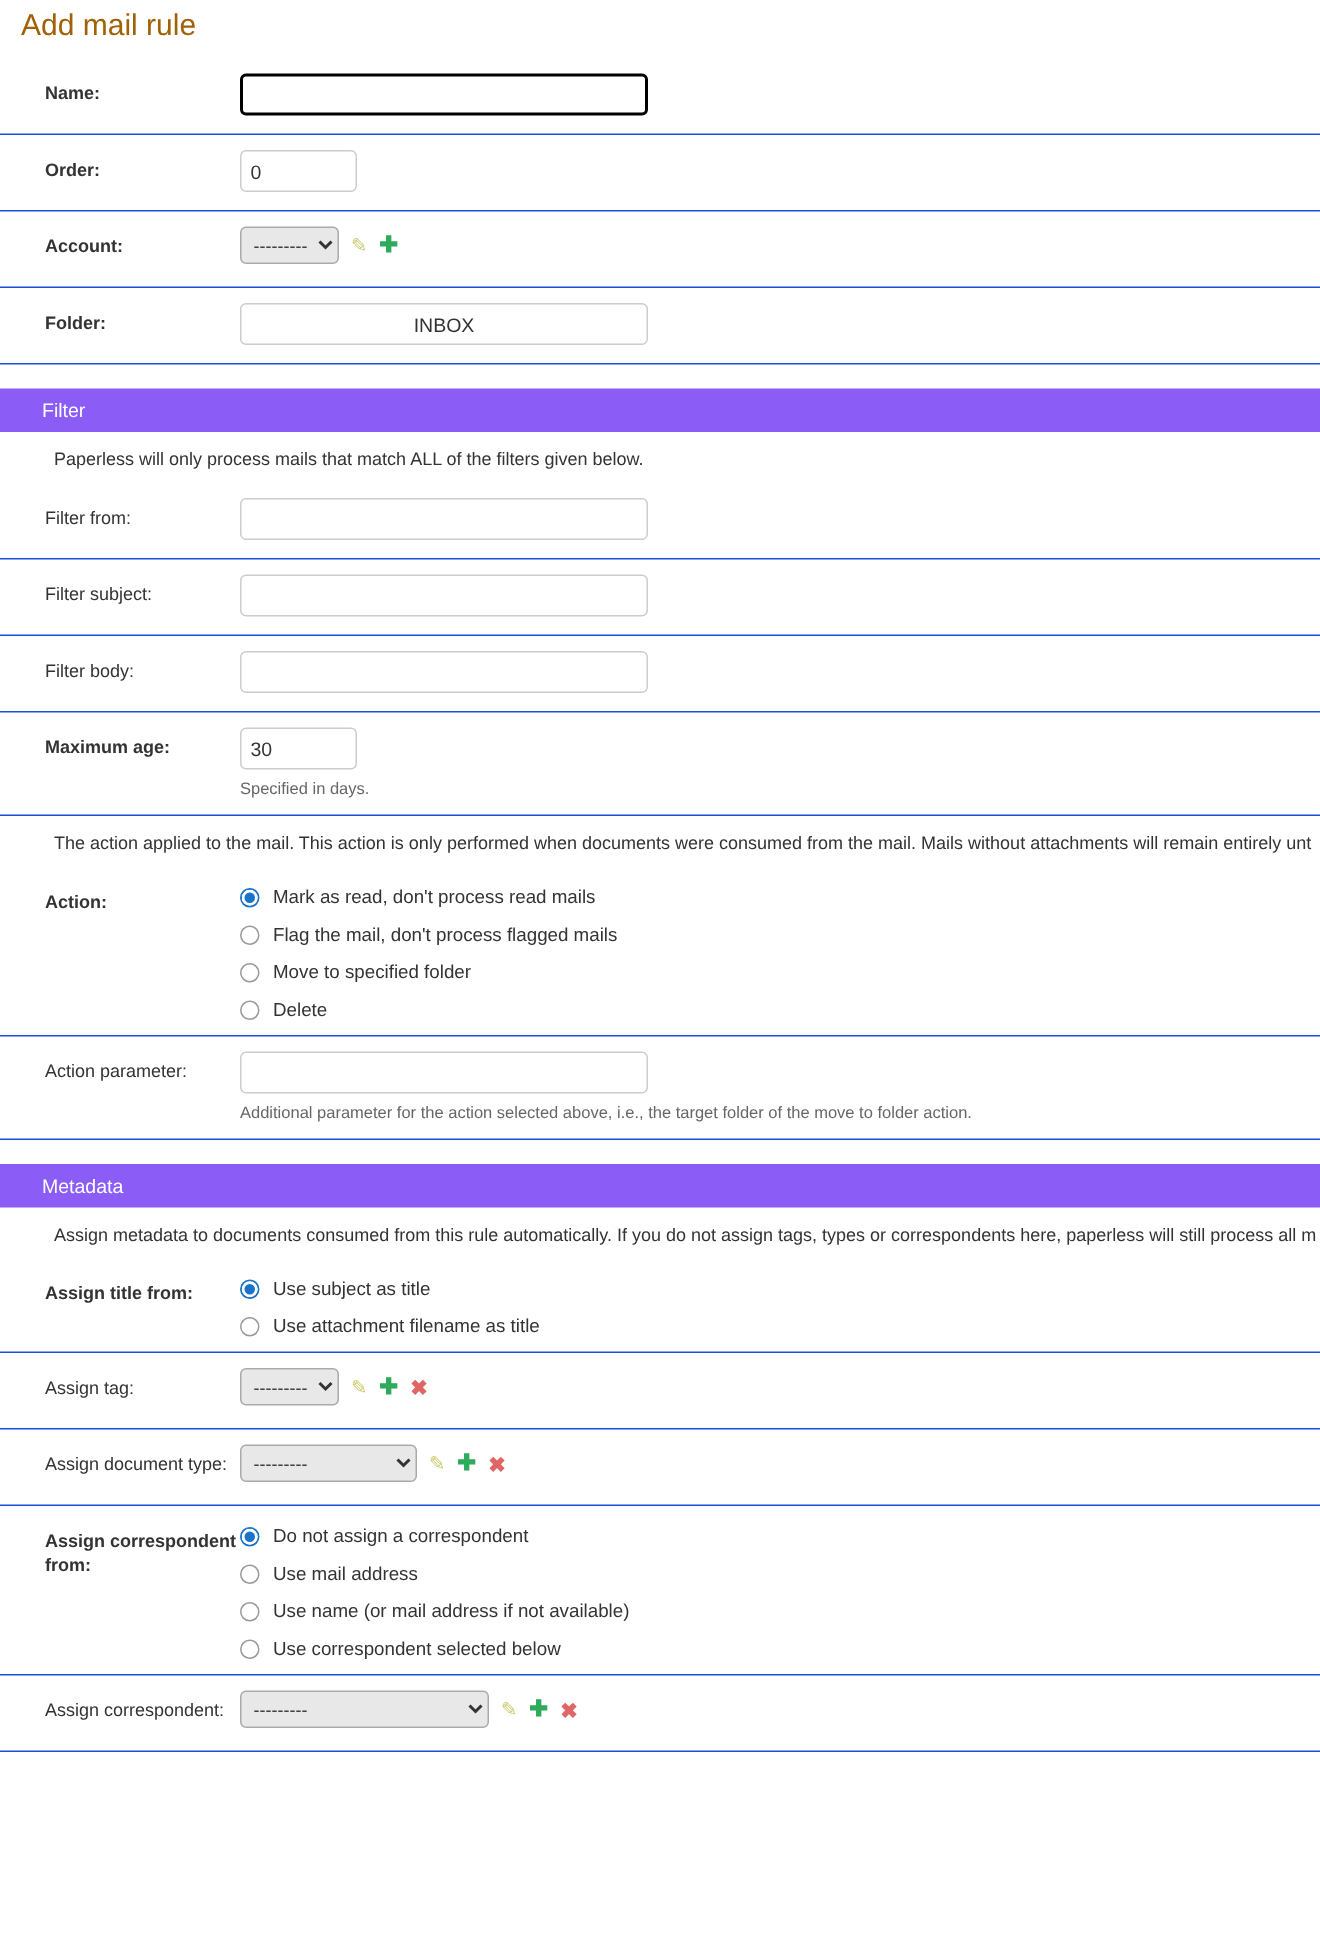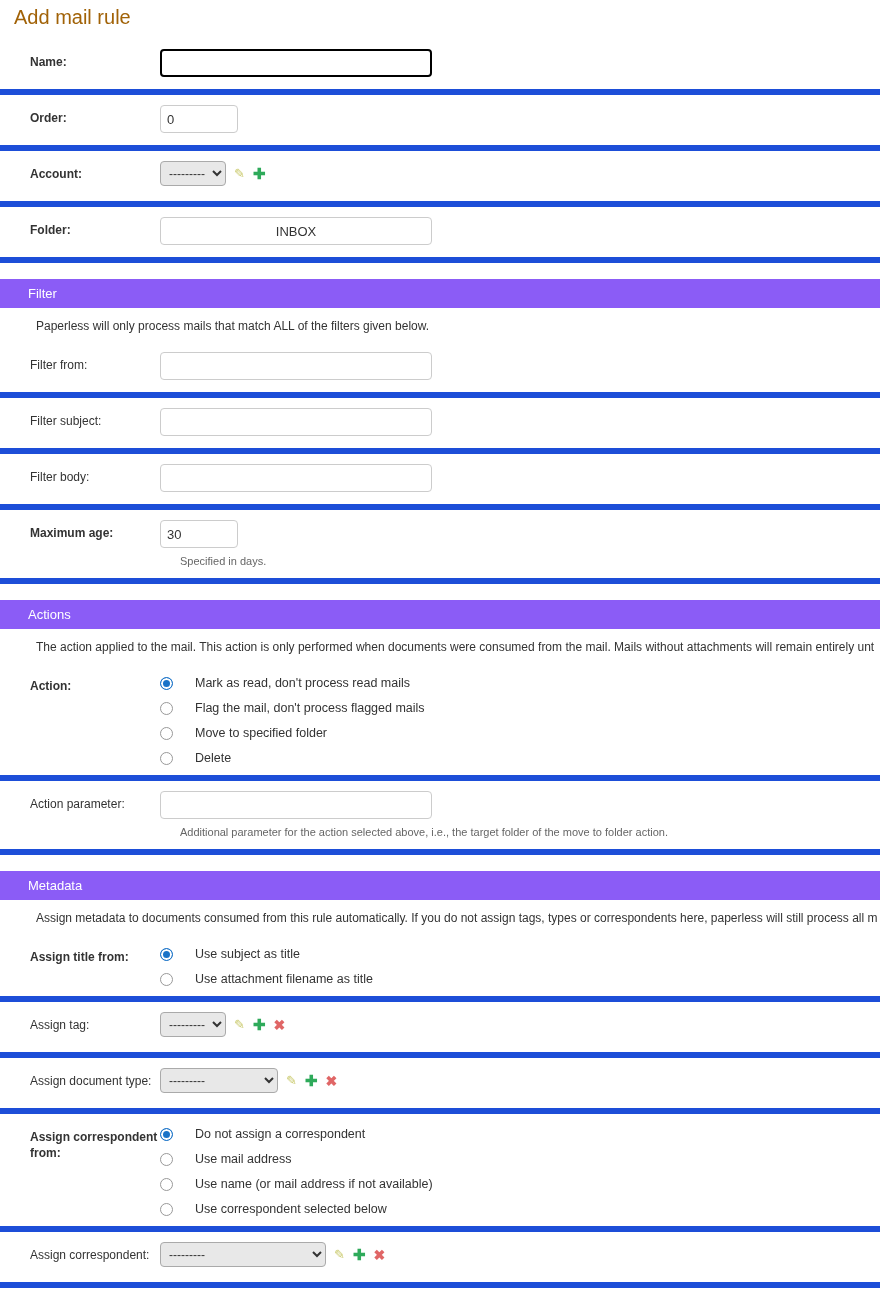--- a/index.html
+++ b/index.html
@@ -29,21 +29,21 @@
 
   
   .fieldset {
     border: 0;
     margin: 0;
     padding: 0;
   }
   .row {
     display: flex;
     align-items: flex-start;
-    border-bottom: 6px solid #1d4ed8;
+    border-bottom: 1px solid #1d4ed8;
     padding: 10px 0 10px 0;
     min-height: 30px;
   }
   .row-label {
     width: 160px;
     min-width: 160px;
     padding-left: 30px;
     box-sizing: border-box;
     font-size: 12px;
     color: #333;
@@ -53,21 +53,20 @@
   .row-label.bold { font-weight: bold; }
   .row-field {
     flex: 1;
     padding-right: 10px;
   }
   .help {
     font-size: 11px;
     color: #666;
     margin-top: 6px;
     line-height: 14px;
-    margin-left: 20px;
   }
 
   input[type="text"] {
     font-family: "Liberation Sans", sans-serif;
     font-size: 13px;
     color: #333;
     padding: 5px 6px;
     border: 1px solid #ccc;
     border-radius: 4px;
     box-sizing: border-box;
@@ -124,21 +123,21 @@
     font-size: 12px;
     color: #333;
     padding: 10px 10px 8px 36px;
     line-height: 16px;
     white-space: nowrap;
     overflow: hidden;
   }
 
   
   .radio-list { display: flex; flex-direction: column; gap: 11px; padding-top: 3px;}
-  .radio-item { display: flex; align-items: center; gap: 22px; }
+  .radio-item { display: flex; align-items: center; gap: 9px; }
   .radio {
     width: 13px;
     height: 13px;
     border-radius: 50%;
     border: 1px solid #999;
     background: #fff;
     box-sizing: border-box;
     position: relative;
     flex: none;
   }
@@ -218,21 +217,20 @@
 
     <div class="row">
       <div class="row-label bold">Maximum age:</div>
       <div class="row-field">
         <input class="narrow" type="text" value="30" style="">
         <div class="help">Specified in days.</div>
       </div>
     </div>
   </div>
 
-  <div class="section-header">Actions</div>
   <div class="section-desc">The action applied to the mail. This action is only performed when documents were consumed from the mail. Mails without attachments will remain entirely unt</div>
 
   <div class="fieldset">
     <div class="row">
       <div class="row-label bold">Action:</div>
       <div class="row-field">
         <div class="radio-list">
           <div class="radio-item">
             <span class="radio checked"></span>
             <span class="radio-label">Mark as read, don't process read mails</span>

